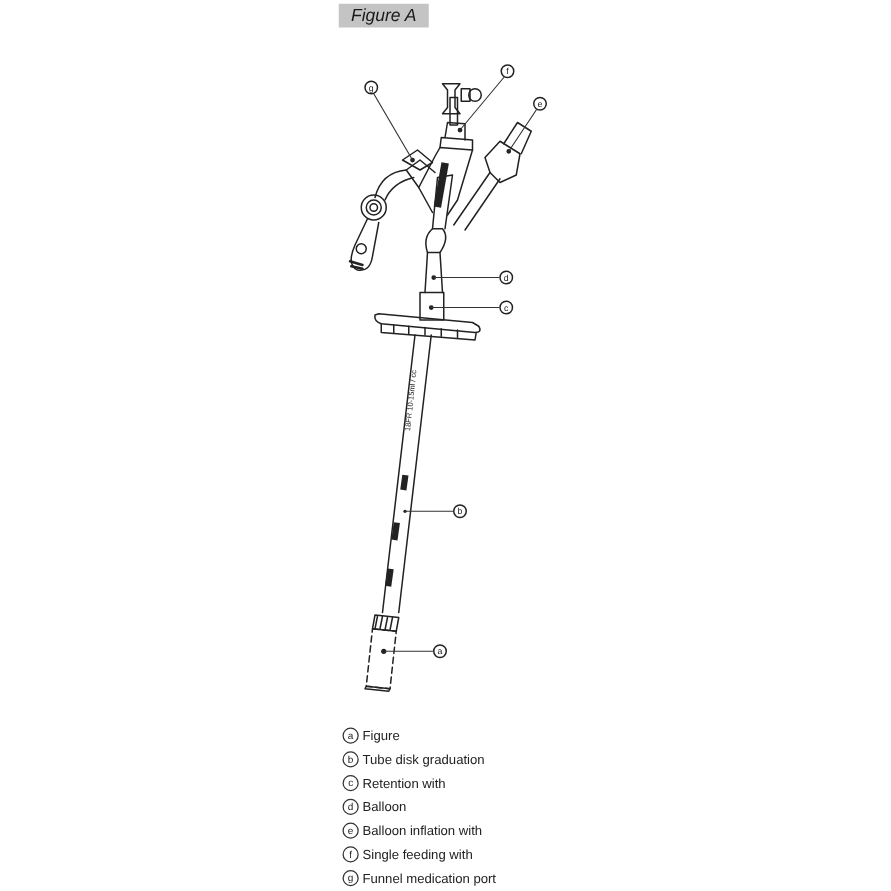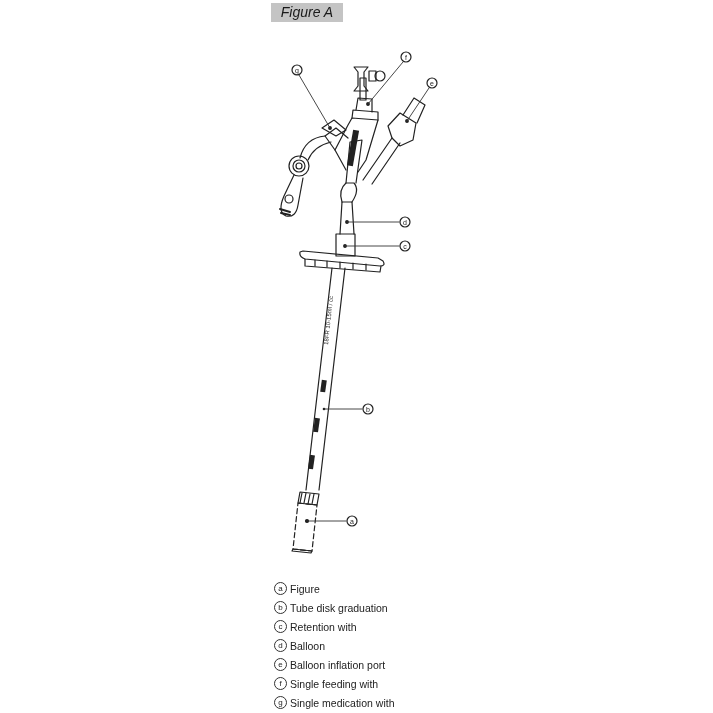--- a/index.html
+++ b/index.html
@@ -158,23 +158,23 @@
   <div class="legend-item">
     <span class="legend-letter">c</span>
     <span>Retention with</span>
   </div>
   <div class="legend-item">
     <span class="legend-letter">d</span>
     <span>Balloon</span>
   </div>
   <div class="legend-item">
     <span class="legend-letter">e</span>
-    <span>Balloon inflation port</span>
+    <span>Balloon inflation with</span>
   </div>
   <div class="legend-item">
     <span class="legend-letter">f</span>
     <span>Single feeding with</span>
   </div>
   <div class="legend-item">
     <span class="legend-letter">g</span>
-    <span>Single medication with</span>
+    <span>Funnel medication port</span>
   </div>
 </div>
 
 </body></html>

